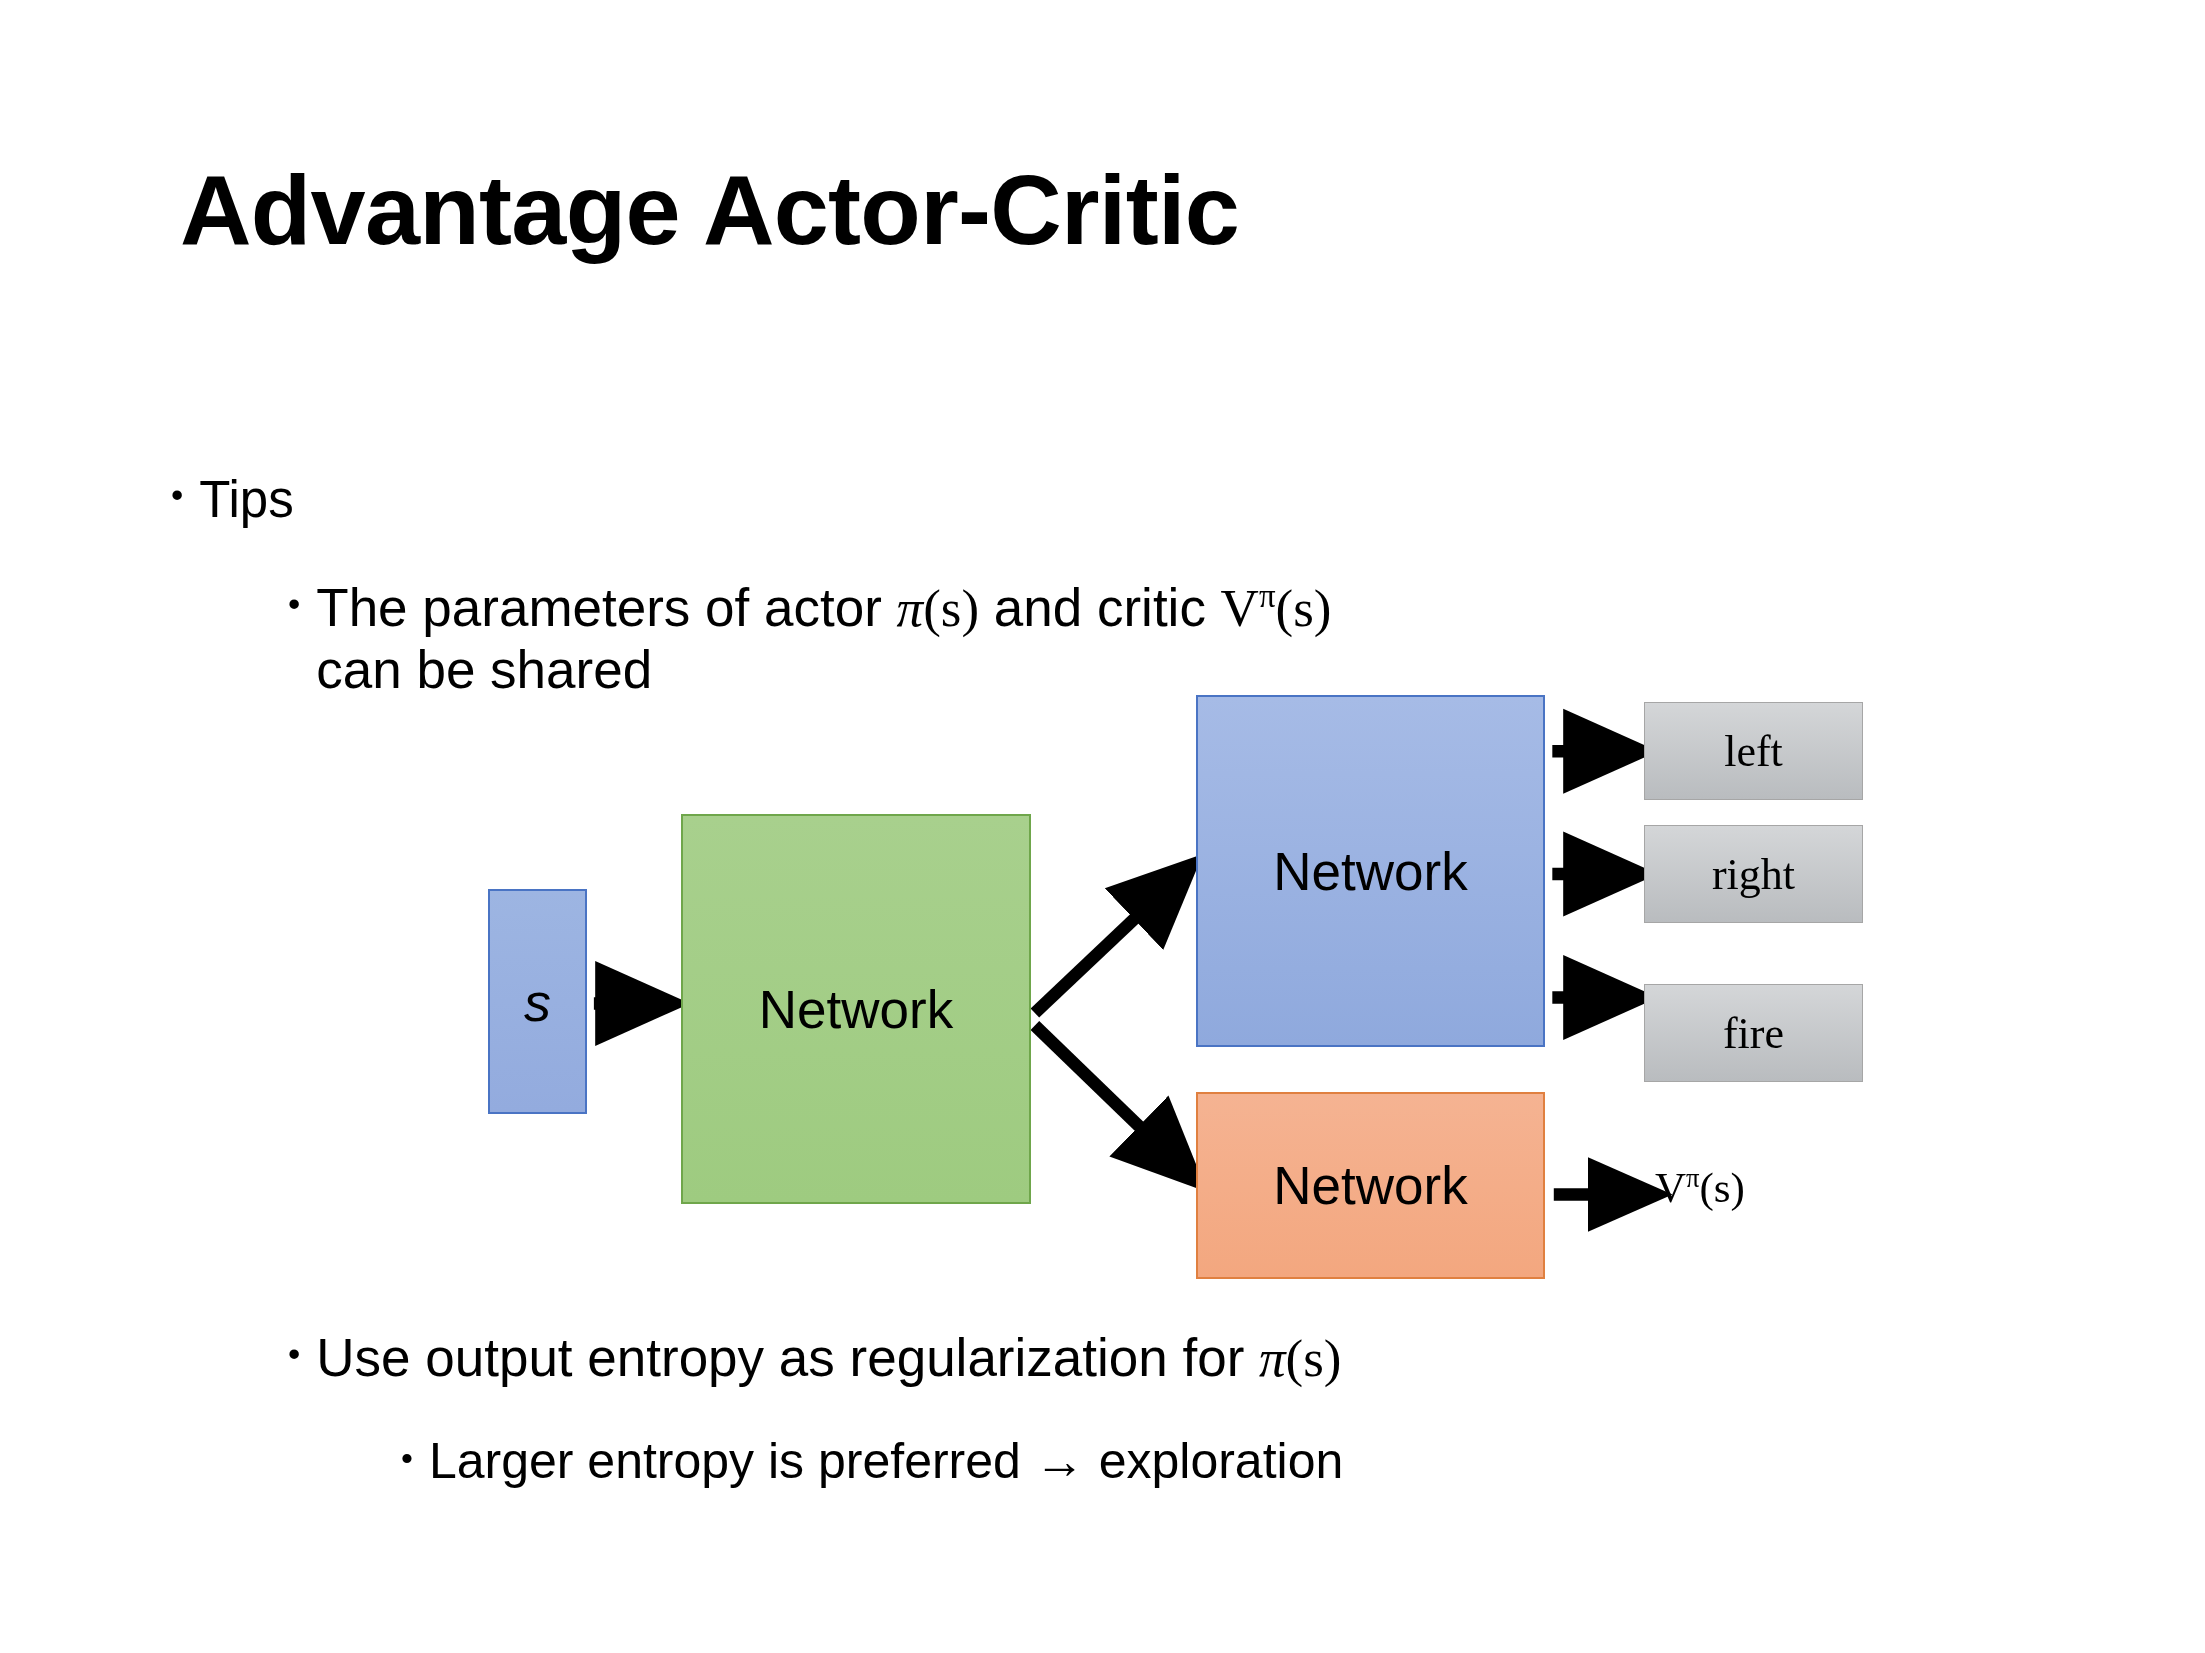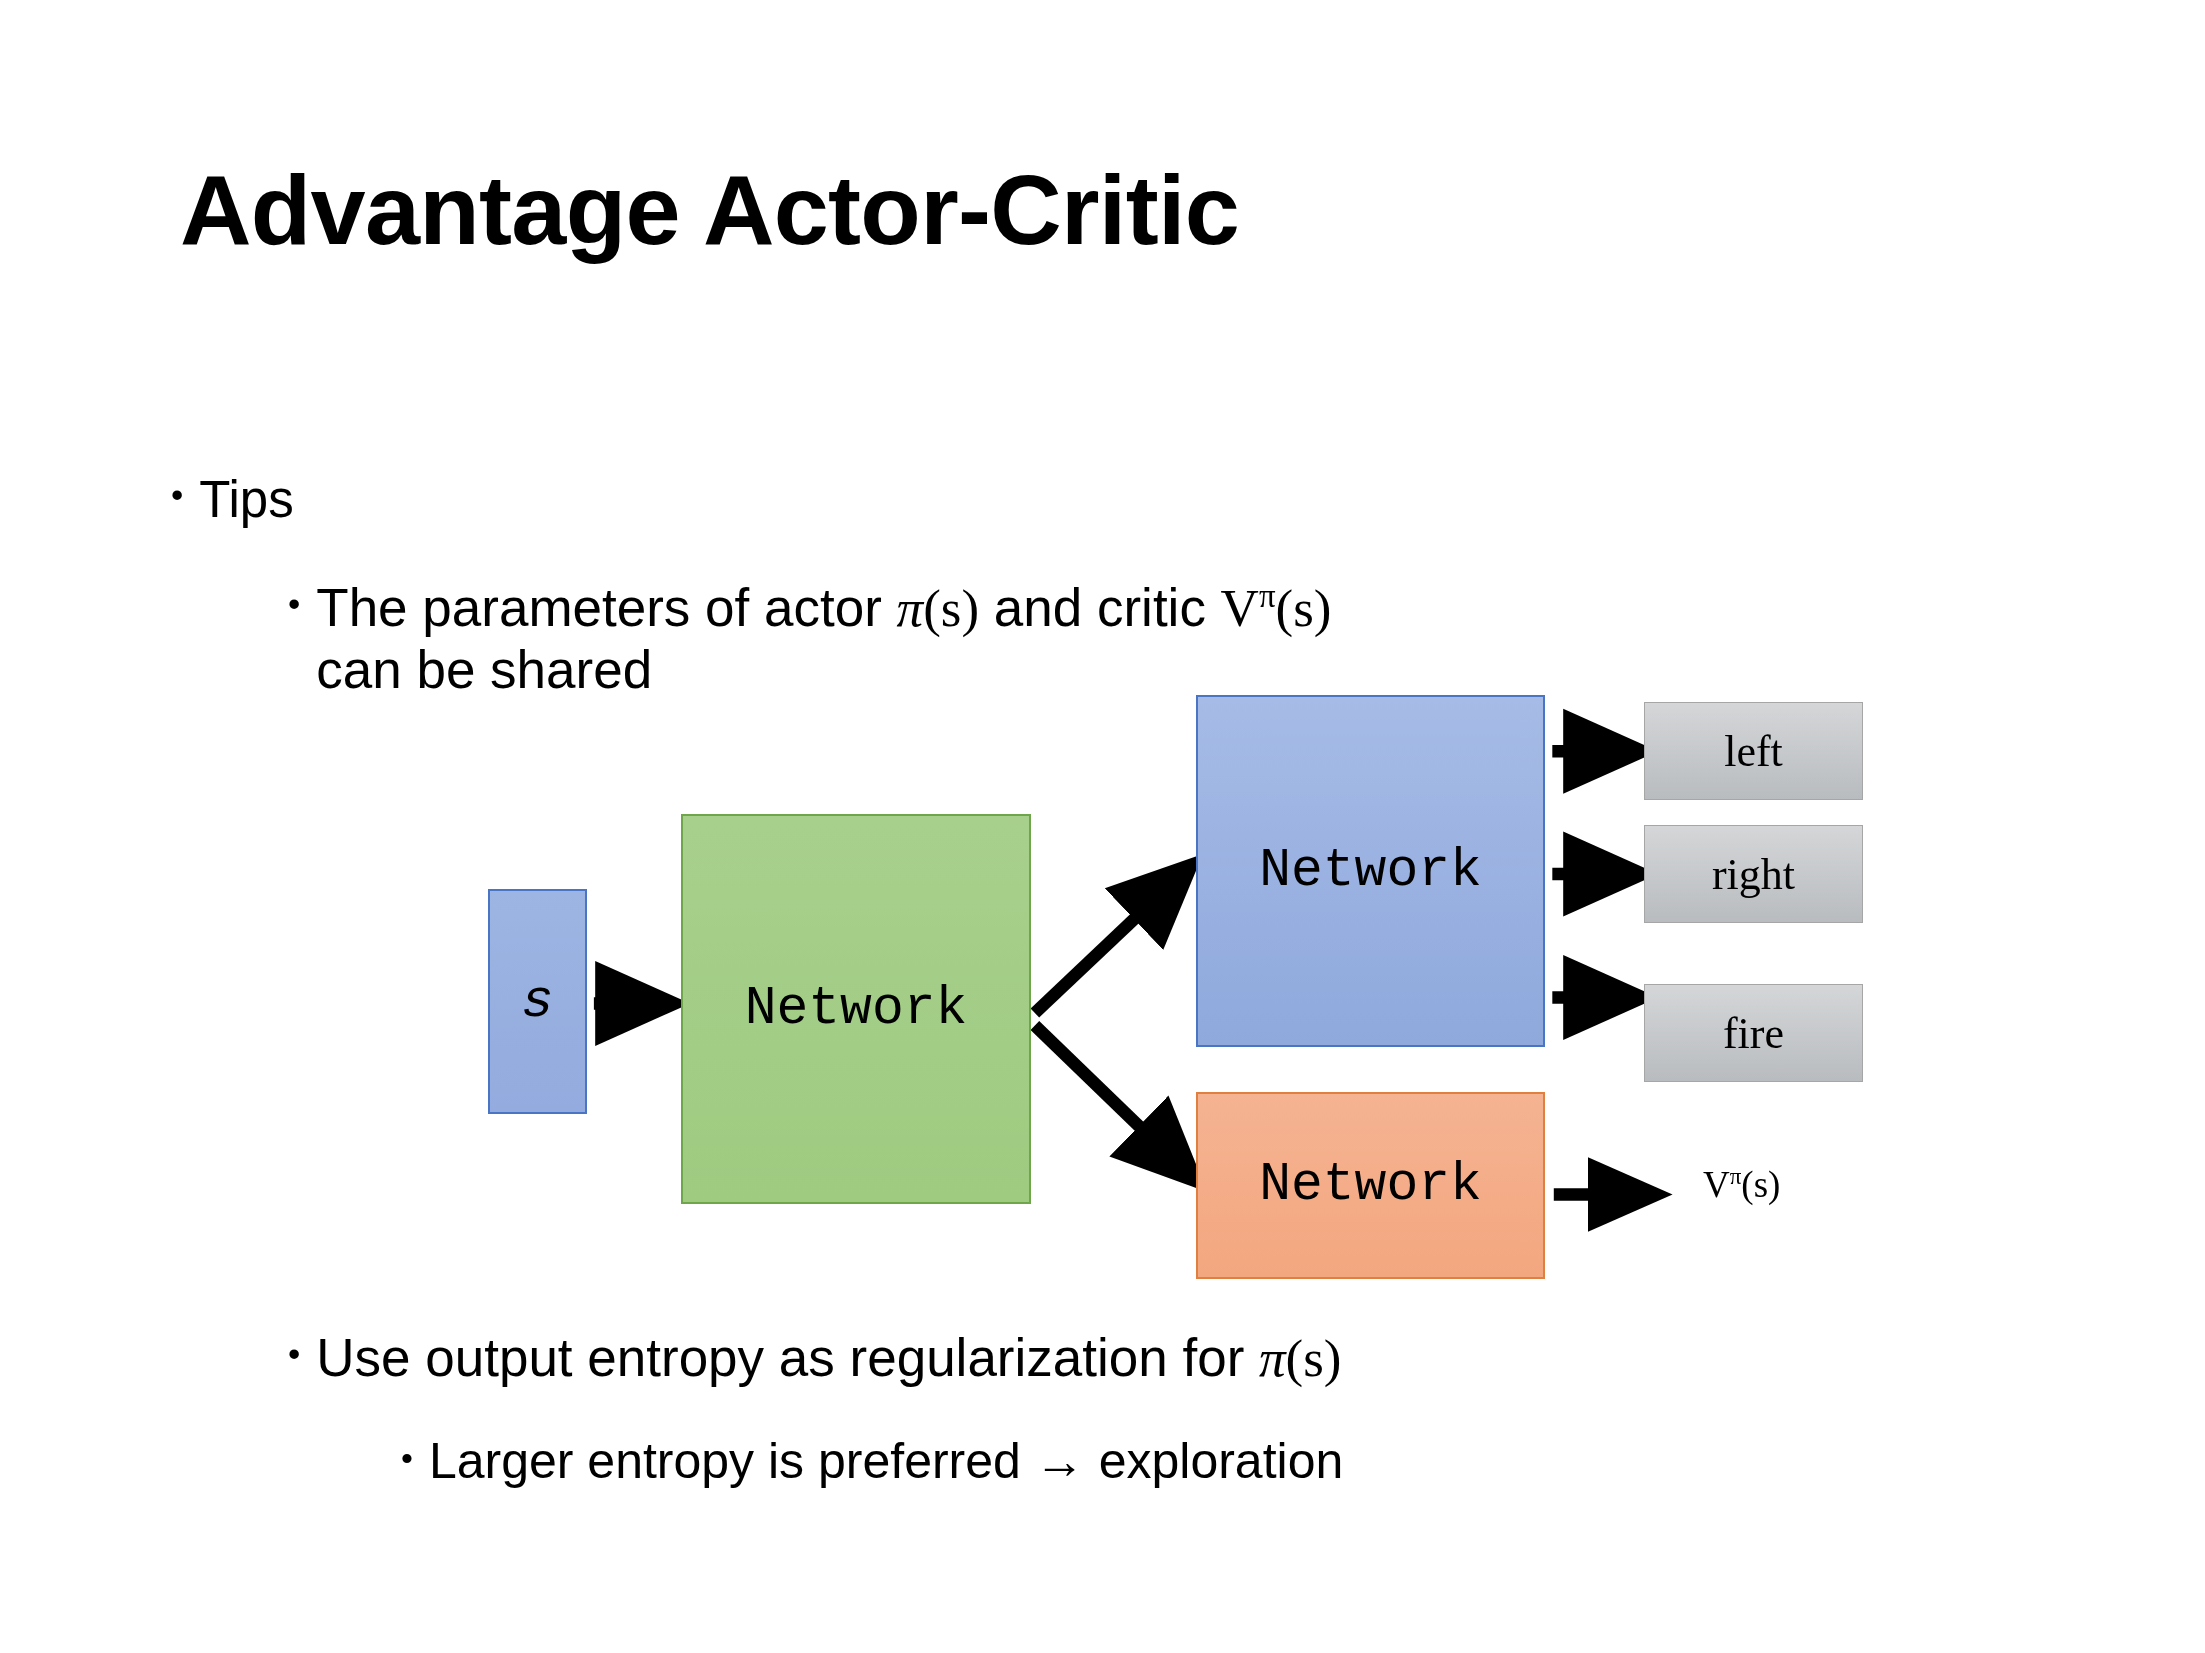--- a/index.html
+++ b/index.html
@@ -40,21 +40,21 @@
   .paren{font-family:"Liberation Serif","DejaVu Serif",serif; font-style:normal;}
   .sup{font-size:0.62em; vertical-align:super; font-family:"Liberation Serif","DejaVu Serif",serif; font-style:normal;}
 
   
   .diagram{position:absolute; left:0; top:0; width:2205px; height:1654px;}
 
   .node{position:absolute; box-sizing:border-box;
         display:flex; align-items:center; justify-content:center;}
 
   .node-label{font-size:53px; font-weight:400; color:#000; line-height:1;
-              font-family:Liberation Mono, monospace;}
+              font-family:Liberation Sans, sans-serif;}
 
   
   .box-s{
     left:488px; top:889px; width:99px; height:225px;
     background:linear-gradient(180deg,#9db5e2 0%,#93abde 100%);
     border:2.2px solid #4A74C4;
   }
   .box-s .slab{font-size:54px;}
 
   
@@ -88,21 +88,21 @@
     font-family:Liberation Serif, serif;
     font-size:44px; font-weight:400; color:#000;
   }
   .grey-left{top:702px;}
   .grey-right{top:825px;}
   .grey-fire{top:968px;margin-top:16px;}
 
   
   .vout{
     position:absolute; left:1655px; top:1163px;
-    font-size:37px; white-space:nowrap;margin-left:48px;
+    font-size:43px; white-space:nowrap;
   }
 
   svg.arrows{position:absolute; left:0; top:0; width:2205px; height:1654px; overflow:visible;}
 </style>
 </head>
 <body>
 
 <div class="slide">
 
   <div class="title">Advantage Actor-Critic</div>

